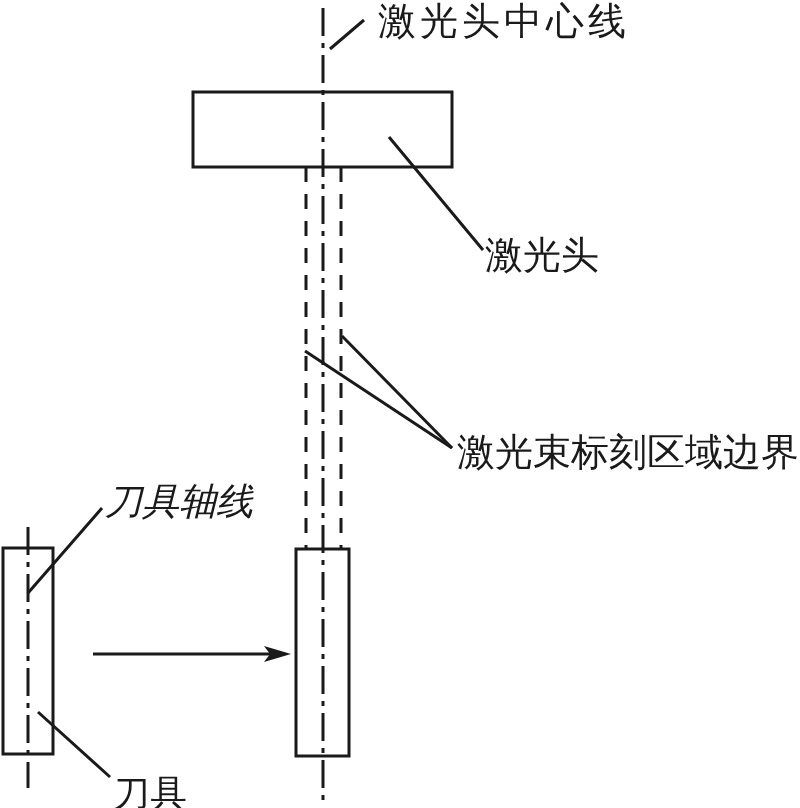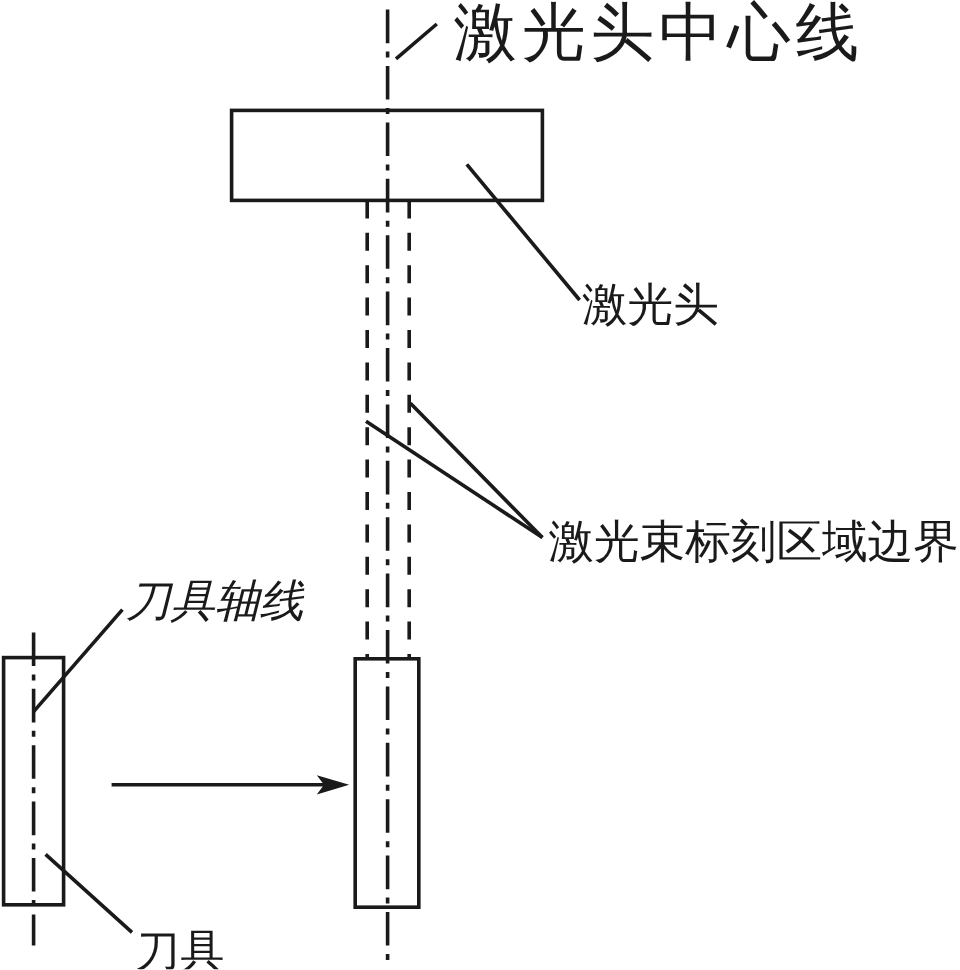--- a/index.html
+++ b/index.html
@@ -23,21 +23,21 @@
   .label {
     position: absolute;
     color: #1a1a1a;
     white-space: nowrap;
     line-height: 1.0;
     font-family: "Liberation Serif", "DejaVu Serif", serif;
   }
   .label-centerline {
     left: 378px;
     top: 2px;
-    font-size: 53px;
+    font-size: 38px;
     letter-spacing: 4px;
   }
   .label-laser-head {
     left: 485px;
     top: 236px;
     font-size: 38px;
   }
   .label-boundary {
     left: 457px;
     top: 433px;

